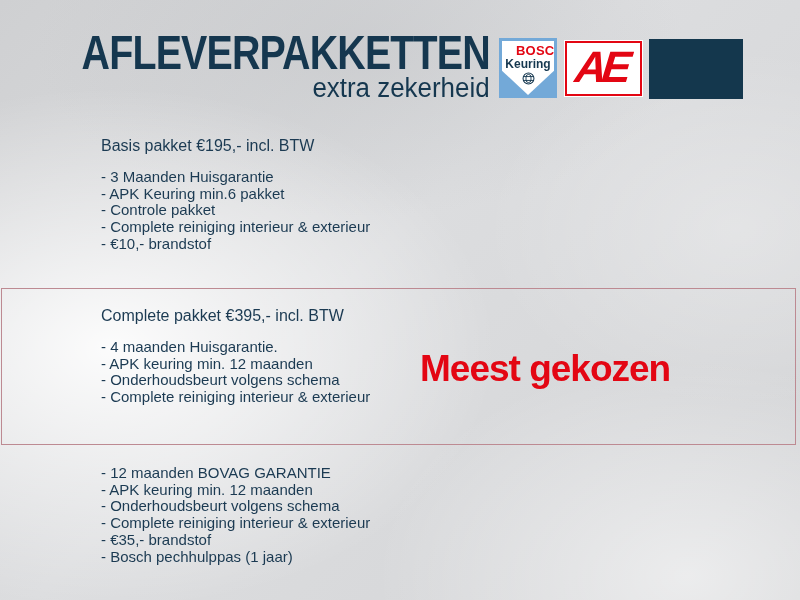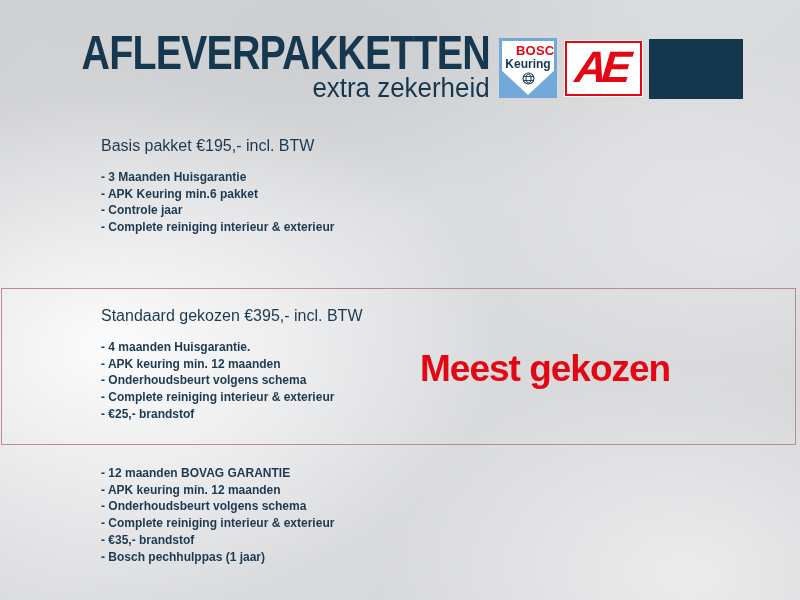--- a/index.html
+++ b/index.html
@@ -64,21 +64,21 @@
 
   .navy-block{
     position:absolute; left:649px; top:39px; width:94px; height:60px;
     background:var(--block-navy);
   }
 
   
   .package{position:absolute; left:101px; color:var(--text);}
   .pkg-title{font-size:16px; line-height:17px; font-weight:500;}
   .pkg-items{margin-top:15px;}
-  .pkg-item{font-size:12px; line-height:16.7px; font-weight:700; white-space:pre;}
+  .pkg-item{font-size:15px; line-height:16.7px; font-weight:400; white-space:pre;}
 
   .package.p1{top:137px;}
   .package.p2{top:307px;}
   .package.p3{top:450px;}
 
   .highlight-box{
     position:absolute; left:1px; top:288px; width:795px; height:157px;
     border:1px solid var(--box-border);
   }
   .badge{
@@ -111,35 +111,35 @@
   <div class="ae-text">AE</div>
 </div>
 
 <div class="navy-block"></div>
 
 <section class="package p1">
   <div class="pkg-title">Basis pakket €195,- incl. BTW</div>
   <div class="pkg-items">
       <div class="pkg-item">- 3 Maanden Huisgarantie</div>
       <div class="pkg-item">- APK Keuring min.6 pakket</div>
-      <div class="pkg-item">- Controle jaar</div>
+      <div class="pkg-item">- Controle pakket</div>
       <div class="pkg-item">- Complete reiniging interieur &amp; exterieur</div>
+      <div class="pkg-item">- €10,- brandstof</div>
     </div>
 </section>
 
 <div class="highlight-box"></div>
 
 <section class="package p2">
-  <div class="pkg-title">Standaard gekozen €395,- incl. BTW</div>
+  <div class="pkg-title">Complete pakket €395,- incl. BTW</div>
   <div class="pkg-items">
       <div class="pkg-item">- 4 maanden Huisgarantie.</div>
       <div class="pkg-item">- APK keuring min. 12 maanden</div>
       <div class="pkg-item">- Onderhoudsbeurt volgens schema</div>
       <div class="pkg-item">- Complete reiniging interieur &amp; exterieur</div>
-      <div class="pkg-item">- €25,- brandstof</div>
     </div>
 </section>
 <div class="badge">Meest gekozen</div>
 
 <section class="package p3">
   <div class="pkg-items">
       <div class="pkg-item">- 12 maanden BOVAG GARANTIE</div>
       <div class="pkg-item">- APK keuring min. 12 maanden</div>
       <div class="pkg-item">- Onderhoudsbeurt volgens schema</div>
       <div class="pkg-item">- Complete reiniging interieur &amp; exterieur</div>

